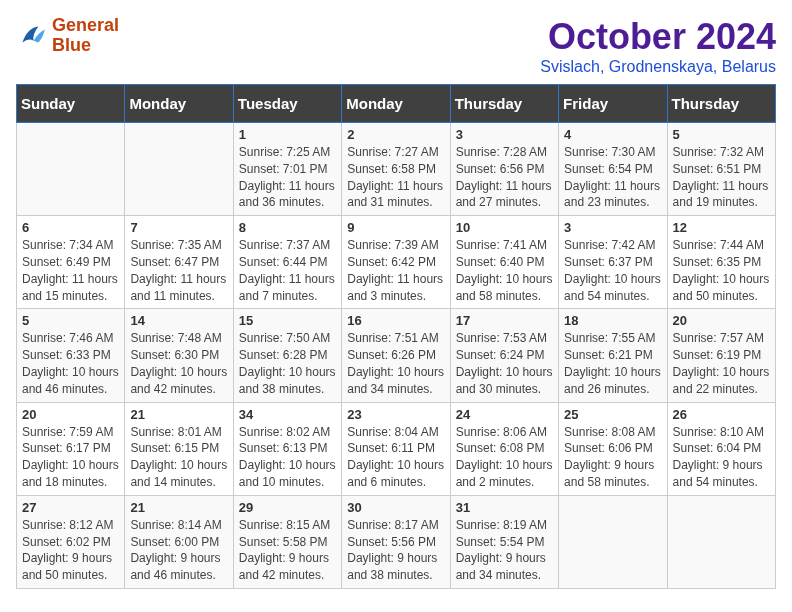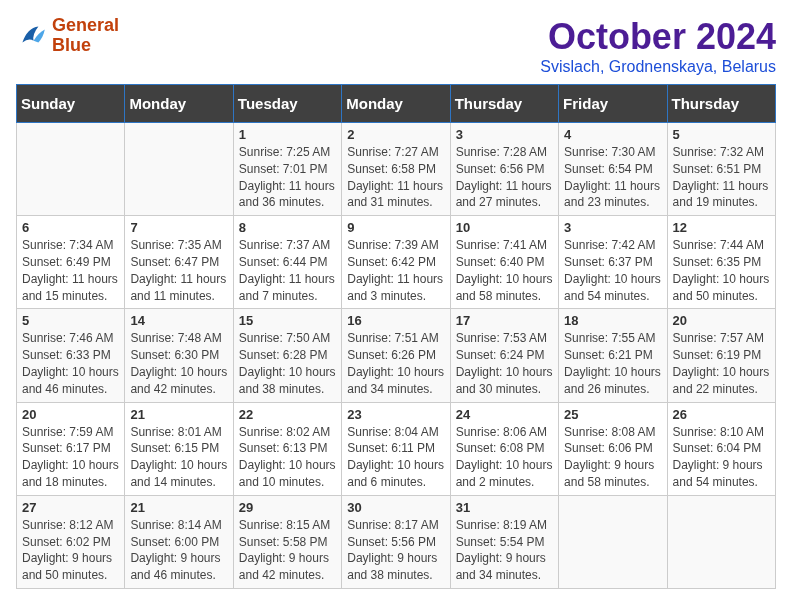--- a/index.html
+++ b/index.html
@@ -203,21 +203,21 @@
       <tr>
         <td>
           <span class="day-num">20</span>
           <div class="cell-text">Sunrise: 7:59 AM<br>Sunset: 6:17 PM<br>Daylight: 10 hours and 18 minutes.</div>
         </td>
         <td>
           <span class="day-num">21</span>
           <div class="cell-text">Sunrise: 8:01 AM<br>Sunset: 6:15 PM<br>Daylight: 10 hours and 14 minutes.</div>
         </td>
         <td>
-          <span class="day-num">22</span>
+          <span class="day-num">34</span>
           <div class="cell-text">Sunrise: 8:02 AM<br>Sunset: 6:13 PM<br>Daylight: 10 hours and 10 minutes.</div>
         </td>
         <td>
           <span class="day-num">23</span>
           <div class="cell-text">Sunrise: 8:04 AM<br>Sunset: 6:11 PM<br>Daylight: 10 hours and 6 minutes.</div>
         </td>
         <td>
           <span class="day-num">24</span>
           <div class="cell-text">Sunrise: 8:06 AM<br>Sunset: 6:08 PM<br>Daylight: 10 hours and 2 minutes.</div>
         </td>

